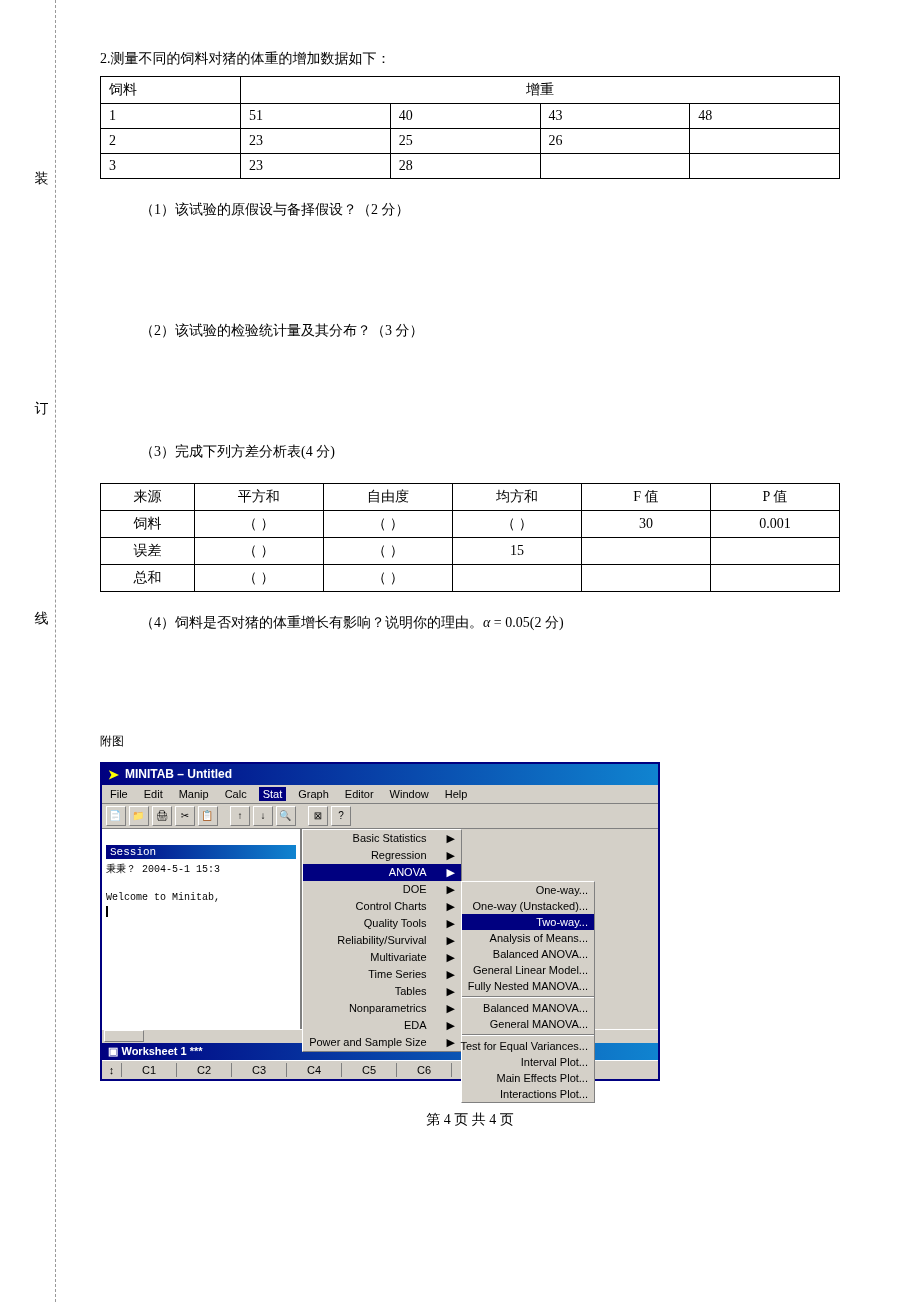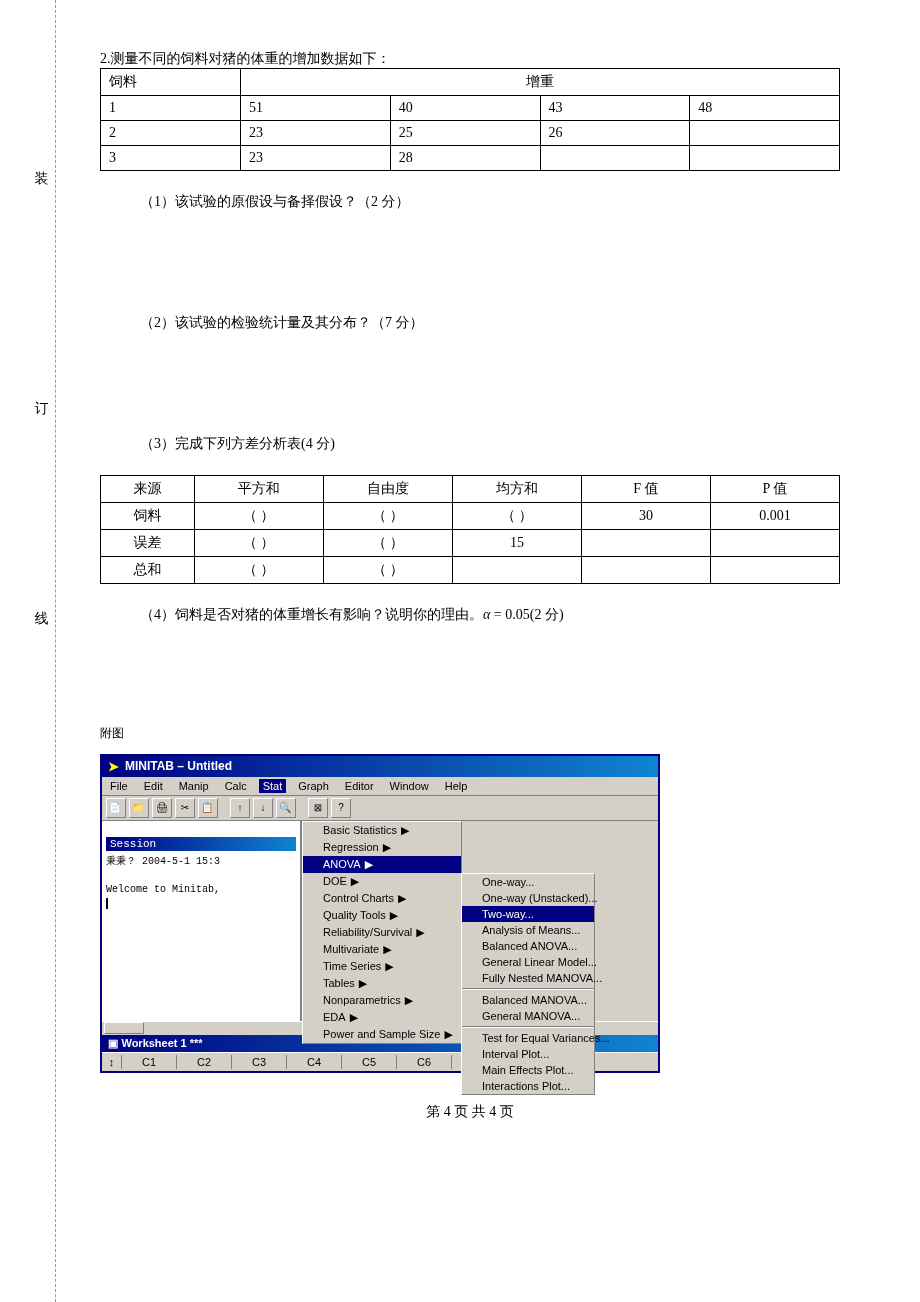--- a/index.html
+++ b/index.html
@@ -35,20 +35,21 @@
       writing-mode: vertical-rl;
     }
 
     .char-zhuang { top: 160px; left: 32px; }
     .char-ding { top: 390px; left: 32px; }
     .char-xian { top: 600px; left: 32px; }
 
     
     .section-header {
       margin-top: 20px;
+      margin-bottom: 8px;
       font-size: 14px;
     }
 
     
     table {
       border-collapse: collapse;
       width: 100%;
     }
 
     table td, table th {
@@ -197,22 +198,23 @@
       border-color: #fff #808080 #808080 #fff;
       width: 160px;
       font-size: 11px;
       z-index: 10;
     }
 
     .dropdown-item {
       padding: 2px 6px 2px 20px;
       display: flex;
       align-items: center;
-      justify-content: flex-start;
+      justify-content: flex-end;
       white-space: nowrap;
+      gap: 16px;
     }
 
     .dropdown-item.highlighted {
       background: #000080;
       color: #fff;
     }
 
     .dropdown-item .arrow {
       margin-left: 4px;
     }
@@ -330,21 +332,21 @@
       <td></td>
       <td></td>
     </tr>
   </tbody>
     </table>
 
   <div class="question-block">（1）该试验的原假设与备择假设？（2 分）</div>
 
   <div style="height:60px;"></div>
 
-  <div class="question-block">（2）该试验的检验统计量及其分布？（7 分）</div>
+  <div class="question-block">（2）该试验的检验统计量及其分布？（3 分）</div>
 
   <div style="height:60px;"></div>
 
   <div class="question-block">（3）完成下列方差分析表(4 分)</div>
 
   <table class="anova-table">
     <tbody>
         <tr>
       <td>来源</td>
       <td>平方和</td>

